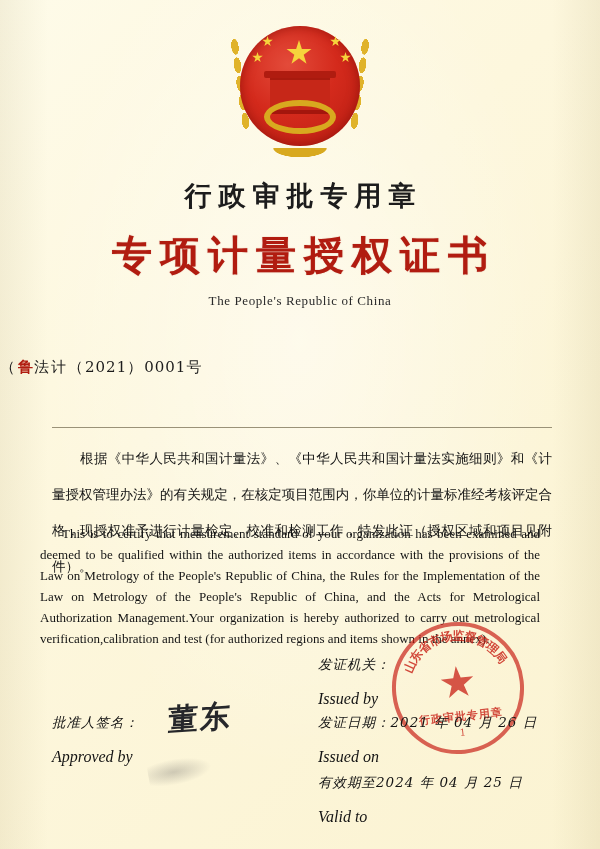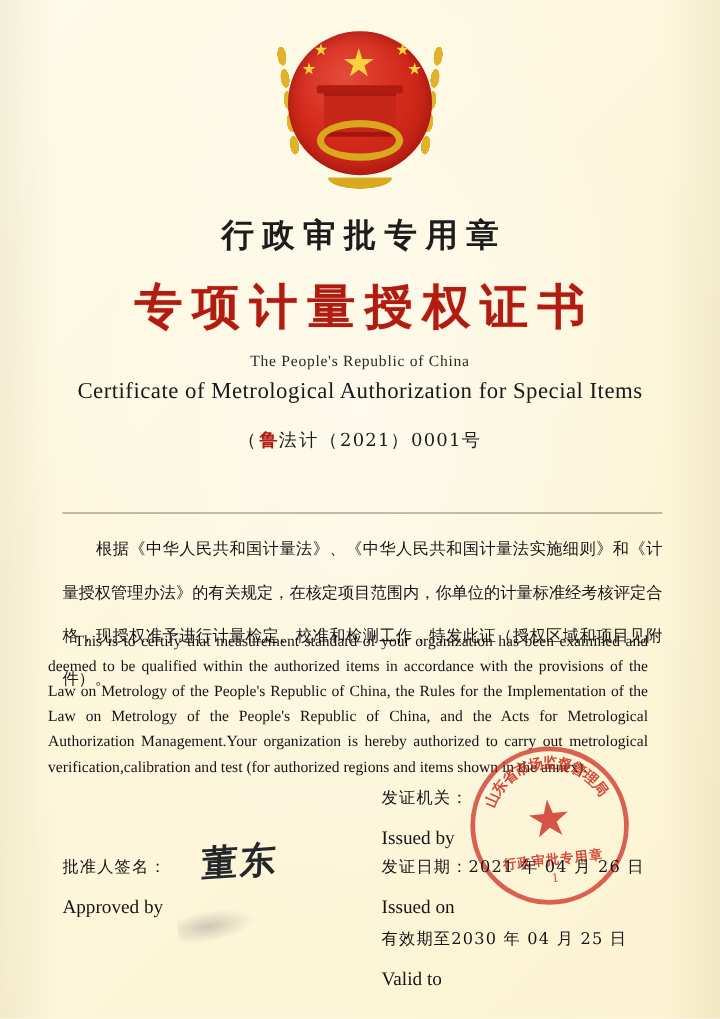--- a/index.html
+++ b/index.html
@@ -175,21 +175,21 @@
     font-size: 19px;
     letter-spacing: 0.4px;
     color: #181818;
   }
 
   
   .cert-no {
     position: absolute;
     top: 358px;
     width: 600px;
-    text-align: center;
+    text-align: left;
     font-family: "DejaVu Serif", serif;
     font-size: 15px;
     letter-spacing: 2px;
     color: #1c1c1c;
   }
   .cert-no .seal-char {
     color: #b11c10;
     font-weight: bold;
     letter-spacing: 0;
     padding: 0 1px;
@@ -247,20 +247,21 @@
   .lower {
     position: absolute;
     top: 640px;
     left: 0;
     width: 600px;
     height: 200px;
   }
   .field {
     position: absolute;
     font-family: "DejaVu Serif", serif;
+    font-style: italic;
   }
   .field .cn {
     font-size: 13.5px;
     letter-spacing: 1px;
     color: #141414;
     white-space: nowrap;
   }
   .field .en {
     font-family: "Liberation Serif", serif;
     font-size: 16px;
@@ -385,21 +386,20 @@
       <div class="ribbon"></div>
     </div>
   </div>
 
   <div class="title-cn">行政审批专用章</div>
 
   <div class="title-cn-big">专项计量授权证书</div>
 
   <div class="title-en-small">The People's Republic of China</div>
 
-  <div class="title-en-big">Certificate of  Metrological  Authorization for Special Items</div>
 
   <div class="cert-no">
     <span>（</span><span class="seal-char">鲁</span><span>法计（</span><span class="num">2021</span><span>）</span><span class="num">0001</span><span>号</span>
   </div>
 
   <div class="org-rule"></div>
 
   <div class="para-cn">根据《中华人民共和国计量法》、《中华人民共和国计量法实施细则》和《计量授权管理办法》的有关规定，在核定项目范围内，你单位的计量标准经考核评定合格，现授权准予进行计量检定、校准和检测工作，特发此证（授权区域和项目见附件）。</div>
 
   <div class="para-en">This is to certify that measurement standard of your organization has been examined and deemed to be qualified within the authorized items in accordance with the provisions of the Law on Metrology of the People's Republic of China, the Rules for the Implementation of the Law on Metrology of the People's Republic of China, and the Acts for  Metrological Authorization Management.Your organization is hereby authorized to carry out metrological verification,calibration and test (for authorized regions and items shown in the annex).</div>
@@ -444,21 +444,21 @@
         <span class="datevals">04</span>
         <span>月</span>
         <span class="datevals">26</span>
         <span>日</span>
       </div>
       <div class="en">Issued on</div>
     </div>
 
     <div class="field f-valid-to">
       <div class="cn">
-        <span>有效期至</span><span class="datevals">2030</span>
+        <span>有效期至</span><span class="datevals">2024</span>
         <span>年</span>
         <span class="datevals">04</span>
         <span>月</span>
         <span class="datevals">25</span>
         <span>日</span>
       </div>
       <div class="en">Valid to</div>
     </div>
 
   </div>

